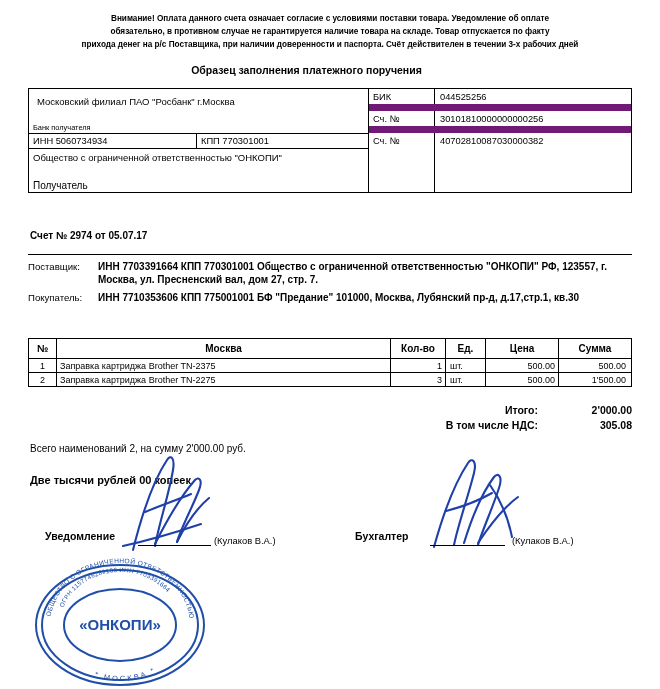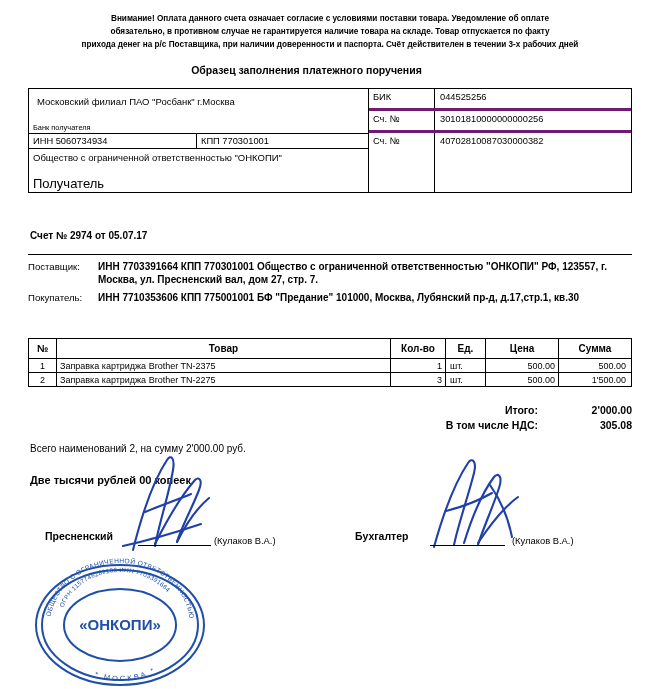--- a/index.html
+++ b/index.html
@@ -46,23 +46,23 @@
   .po-right { width: 263px; }
   .po-cellL { padding: 3px 4px 2px 4px; min-height: 15px; }
   .po-bankname { height: 44px; position: relative; }
   .po-bankname .bn-text { padding: 4px 4px 0 4px; font-size: 9.5px; }
   .po-bankname .bn-label { position: absolute; left: 4px; bottom: 1px; font-size: 7.4px; }
   .po-inn-row { display: flex; border-top: 1px solid #000; }
   .po-inn { width: 168px; border-right: 1px solid #000; padding: 2px 4px; }
   .po-kpp { width: 171px; padding: 2px 4px; }
   .po-recipient { border-top: 1px solid #000; height: 44px; position: relative; }
   .po-recipient .rc-text { padding: 3px 4px 0 4px; font-size: 9.5px; }
-  .po-recipient .rc-label { position: absolute; left: 4px; bottom: 1px; font-size: 13px; }
-
-  .po-r-row { display: flex; border-bottom: 3px solid #701a75; }
+  .po-recipient .rc-label { position: absolute; left: 4px; bottom: 1px; font-size: 10px; }
+
+  .po-r-row { display: flex; border-bottom: 7px solid #701a75; }
   .po-r-row.last { border-bottom: none; }
   .po-r-lab { width: 66px; border-right: 1px solid #000; padding: 3px 4px; }
   .po-r-val { flex: 1; padding: 3px 5px; }
   .po-r-h1 { height: 22px; }
   .po-r-h2 { height: 22px; }
   .po-r-h3 { height: 59px; }
 
   
   .inv-title {
     position: absolute;
@@ -187,21 +187,21 @@
     <div class="party">
       <div class="party-label">Покупатель:</div>
       <div class="party-val">ИНН 7710353606 КПП 775001001 БФ "Предание" 101000, Москва, Лубянский пр-д, д.17,стр.1, кв.30</div>
     </div>
   </div>
 
   <table class="goods">
     <thead>
       <tr>
         <th style="width:28px">№</th>
-        <th>Товар</th>
+        <th>Москва</th>
         <th style="width:55px">Кол-во</th>
         <th style="width:40px">Ед.</th>
         <th style="width:73px">Цена</th>
         <th style="width:73px">Сумма</th>
       </tr>
     </thead>
     <tbody>
       <tr>
         <td class="c-num">1</td>
         <td class="c-name">Заправка картриджа Brother TN-2375</td>
@@ -250,21 +250,21 @@
   <svg class="scribble" style="left:420px; top:455px;" width="110" height="105" viewBox="0 0 110 105">
     <g fill="none" stroke="#1f3faa" stroke-width="2.1" stroke-linecap="round">
       <path d="M14 92 C 24 56, 36 26, 48 8 C 52 2, 57 6, 54 18 C 48 42, 38 70, 34 90"></path>
       <path d="M26 56 C 42 52, 58 46, 72 38"></path>
       <path d="M44 88 C 52 62, 62 38, 74 22 C 78 17, 83 21, 79 33 C 73 52, 62 76, 58 90"></path>
       <path d="M58 88 C 70 70, 84 52, 98 42"></path>
       <path d="M70 30 C 80 44, 88 62, 92 82"></path>
     </g>
   </svg>
 
-  <div class="sig left">Пресненский</div>
+  <div class="sig left">Уведомление</div>
   <div class="sig-line l1"></div>
   <div class="sig-paren p1">(Кулаков В.А.)</div>
 
   <div class="sig right">Бухгалтер</div>
   <div class="sig-line l2"></div>
   <div class="sig-paren p2">(Кулаков В.А.)</div>
 
   <svg class="stamp" viewBox="0 0 204 132">
     <defs>
       <path id="arcTop" d="M 32 70 A 70 62 0 0 1 172 70"></path>

